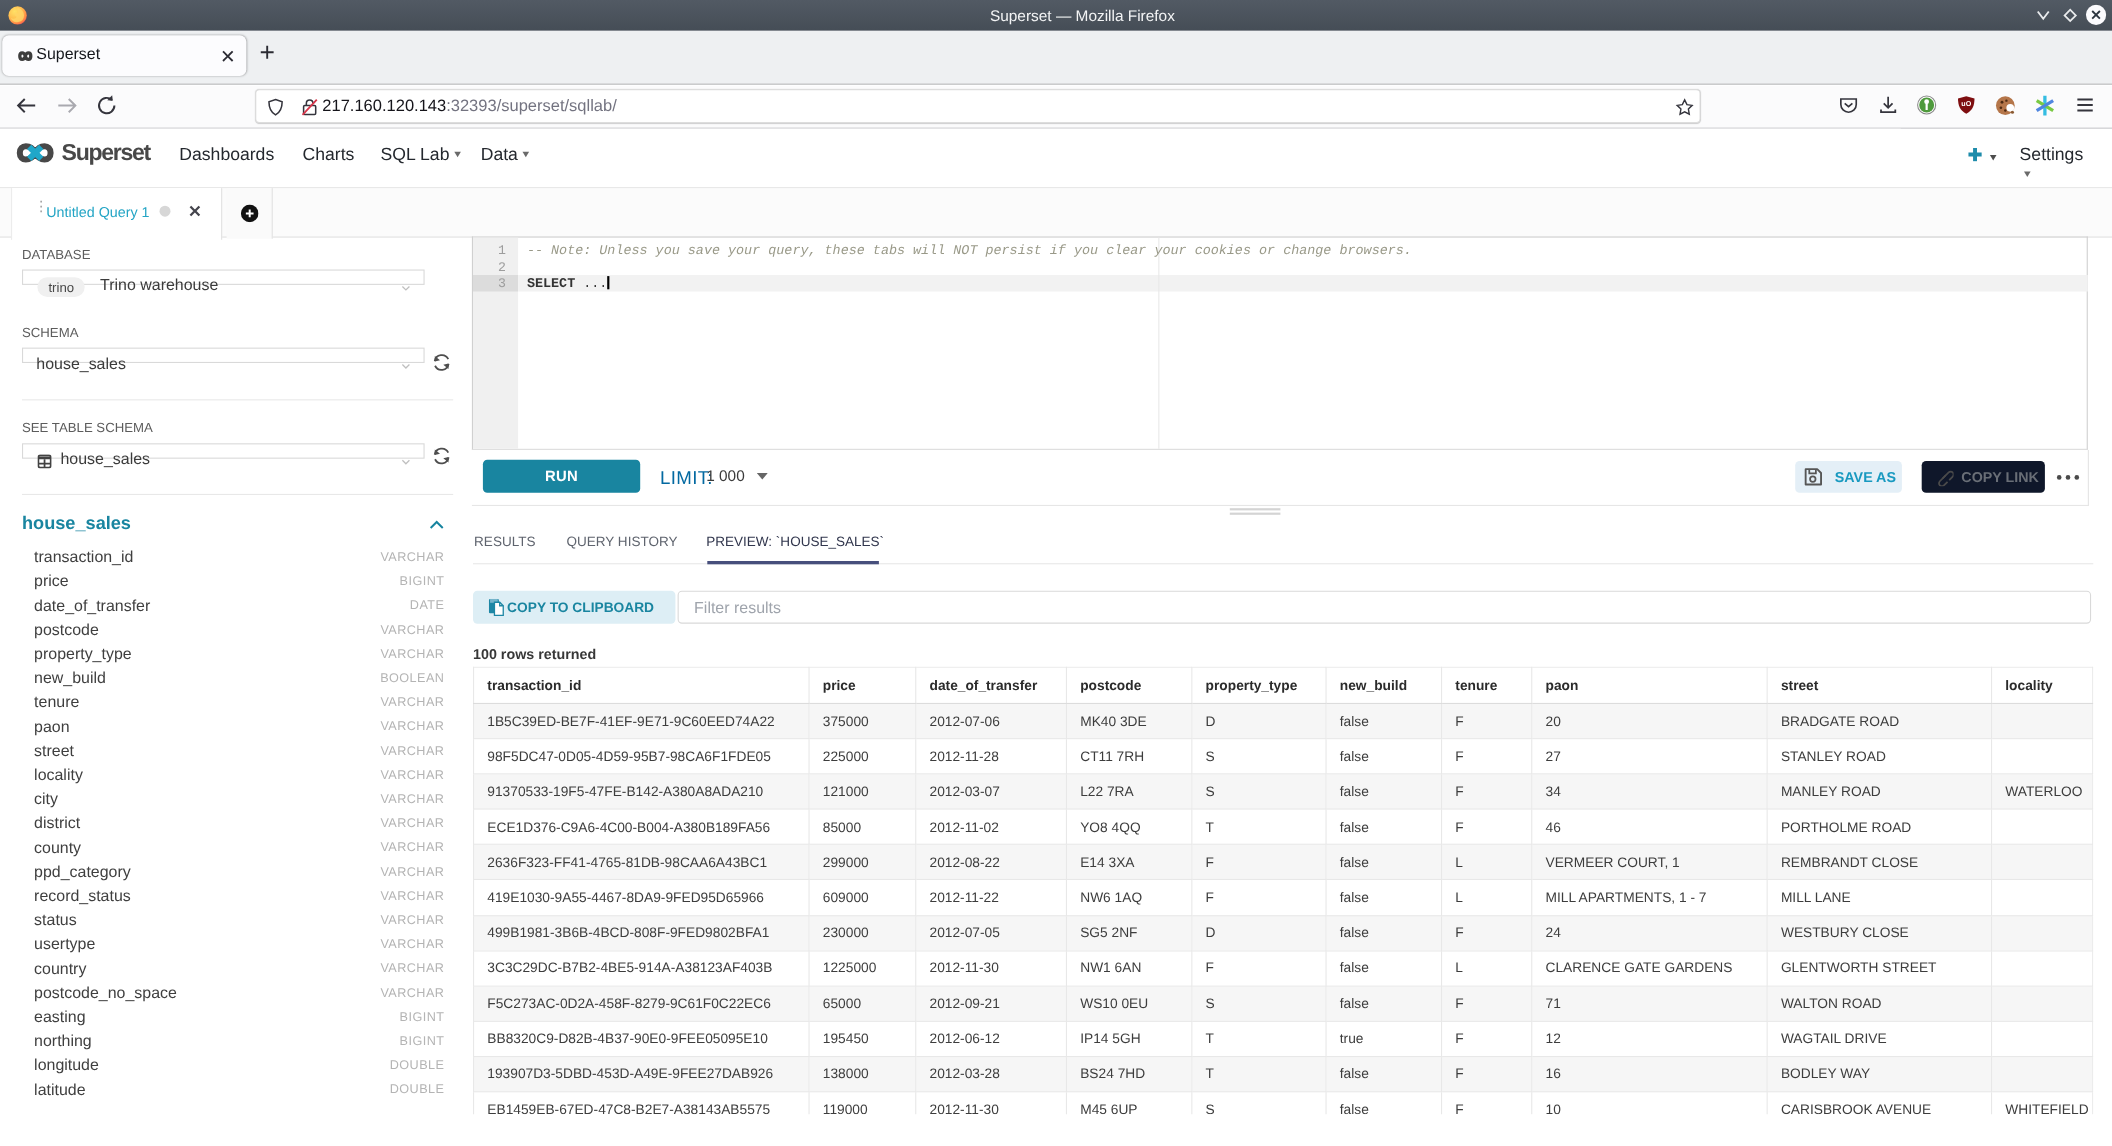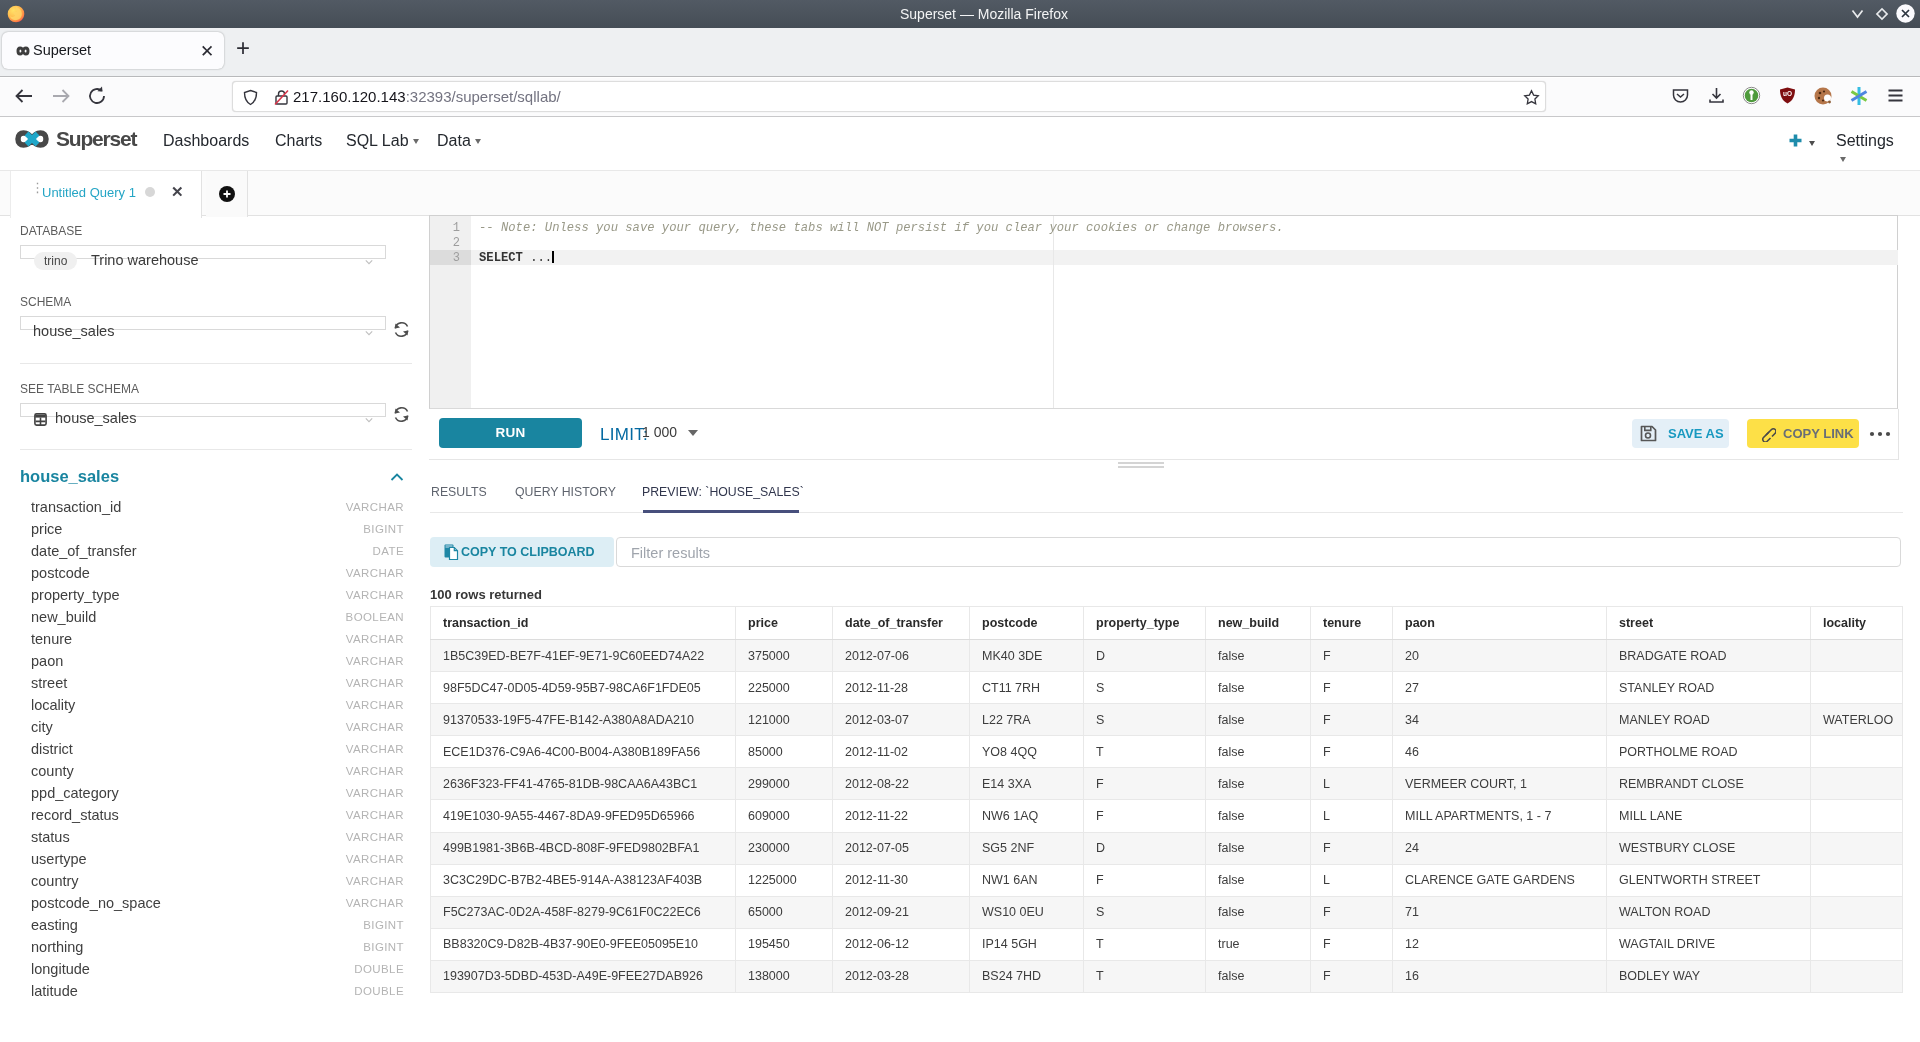--- a/index.html
+++ b/index.html
@@ -78,21 +78,21 @@
 
 #runbar { position:absolute; left:429px; top:409px; width:1470px; height:51px; background:#fff;
   border-bottom:1px solid #e6e6e6; border-right:1px solid #e4e4e4; }
 #runbtn { position:absolute; left:10px; top:9px; width:143px; height:30px; background:#1985a0;
   border-radius:4px; color:#fff; font-size:13.5px; font-weight:700; text-align:center; line-height:30px; letter-spacing:0.3px;}
 #limitlbl { position:absolute; left:171px; top:16px; font-size:17px; color:#0369a1; letter-spacing:0.3px;}
 #limitval { position:absolute; left:213px; top:15px; font-size:14px; color:#3b3b3b; }
 #limitcaret { position:absolute; left:259px; top:21px; }
 #saveas { position:absolute; left:1203px; top:10px; width:97px; height:29px; background:#e4eff7;
   border-radius:4px; color:#1899c0; font-size:13px; font-weight:700; }
-#copylink { position:absolute; left:1318px; top:10px; width:112px; height:29px; background:#fde047;
+#copylink { position:absolute; left:1318px; top:10px; width:112px; height:29px; background:#0f172a;
   border-radius:4px; color:#696e76; font-size:13px; font-weight:700; }
 #moredots { position:absolute; left:1440px; top:21px; }
 #draghandle1 { position:absolute; left:1118px; top:462px; width:46px; height:2px; background:#d4d4d4; }
 #draghandle2 { position:absolute; left:1118px; top:466px; width:46px; height:2px; background:#d4d4d4; }
 
 
 #southtabs { position:absolute; left:430px; top:470px; width:1473px; height:43px;
   border-bottom:1px solid #e8e8e8; background:#fff;}
 .stab { position:absolute; top:15px; font-size:12.3px; color:#5f646e; }
 #stab3 { color:#31364d; font-weight:500; }
@@ -512,20 +512,32 @@
           <td>193907D3-5DBD-453D-A49E-9FEE27DAB926</td>
           <td>138000</td>
           <td>2012-03-28</td>
           <td>BS24 7HD</td>
           <td>T</td>
           <td>false</td>
           <td>F</td>
           <td>16</td>
           <td>BODLEY WAY</td>
           <td></td>
+        </tr>
+<tr>
+          <td>EB1459EB-67ED-47C8-B2E7-A38143AB5575</td>
+          <td>119000</td>
+          <td>2012-11-30</td>
+          <td>M45 6UP</td>
+          <td>S</td>
+          <td>false</td>
+          <td>F</td>
+          <td>10</td>
+          <td>CARISBROOK AVENUE</td>
+          <td>WHITEFIELD</td>
         </tr>
 </tbody>
     </table>
 </div>
 
 <div id="collist">
     <div class="coln" style="top:499px">transaction_id</div>
     <div class="colt" style="top:500.5px">VARCHAR</div>
     <div class="coln" style="top:521px">price</div>
     <div class="colt" style="top:522.5px">BIGINT</div>

